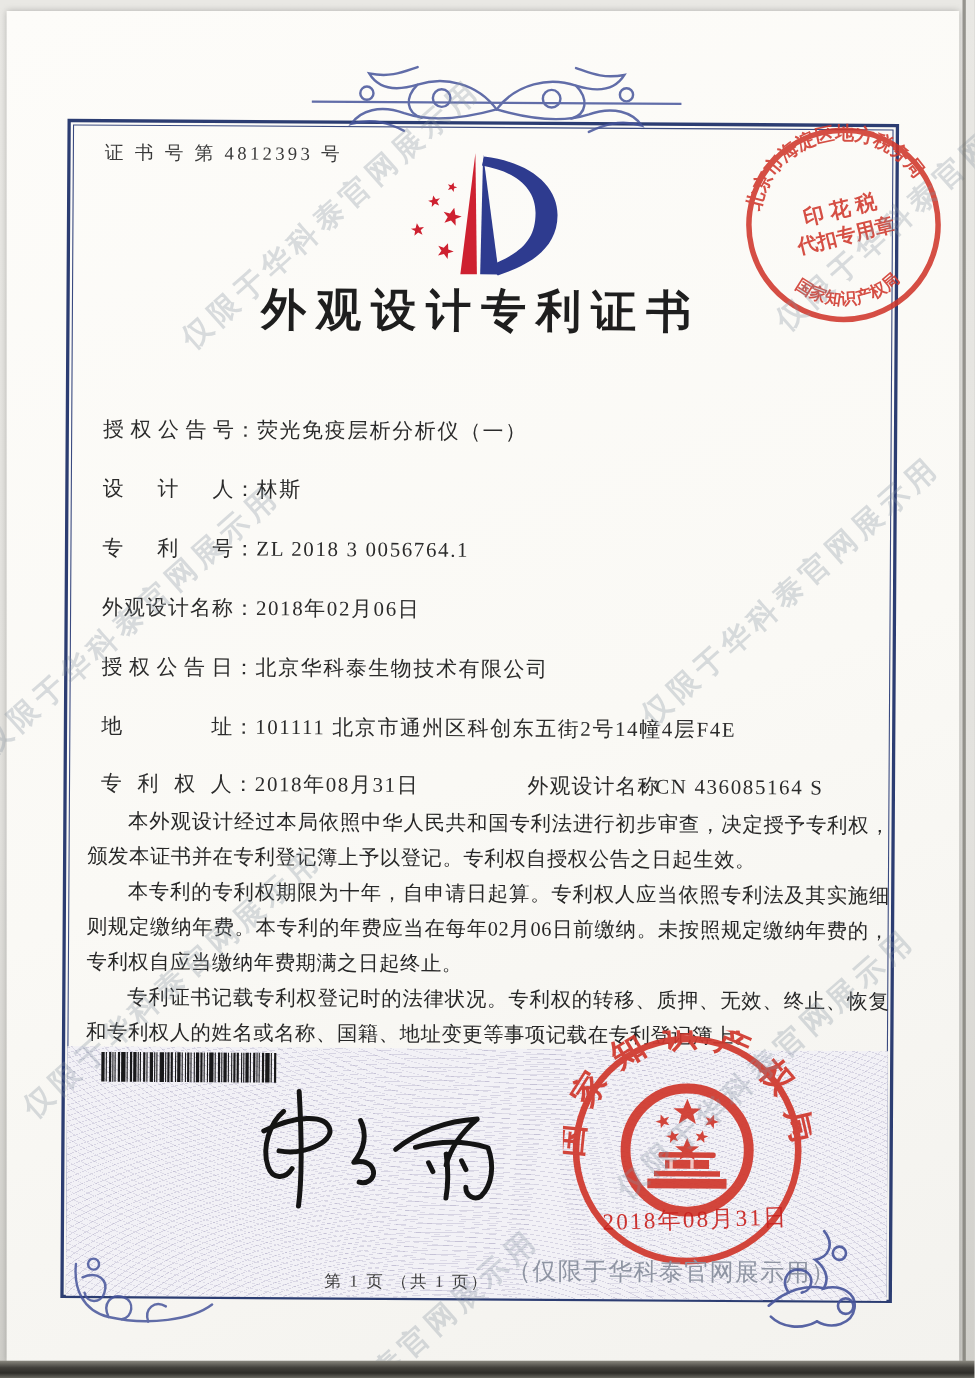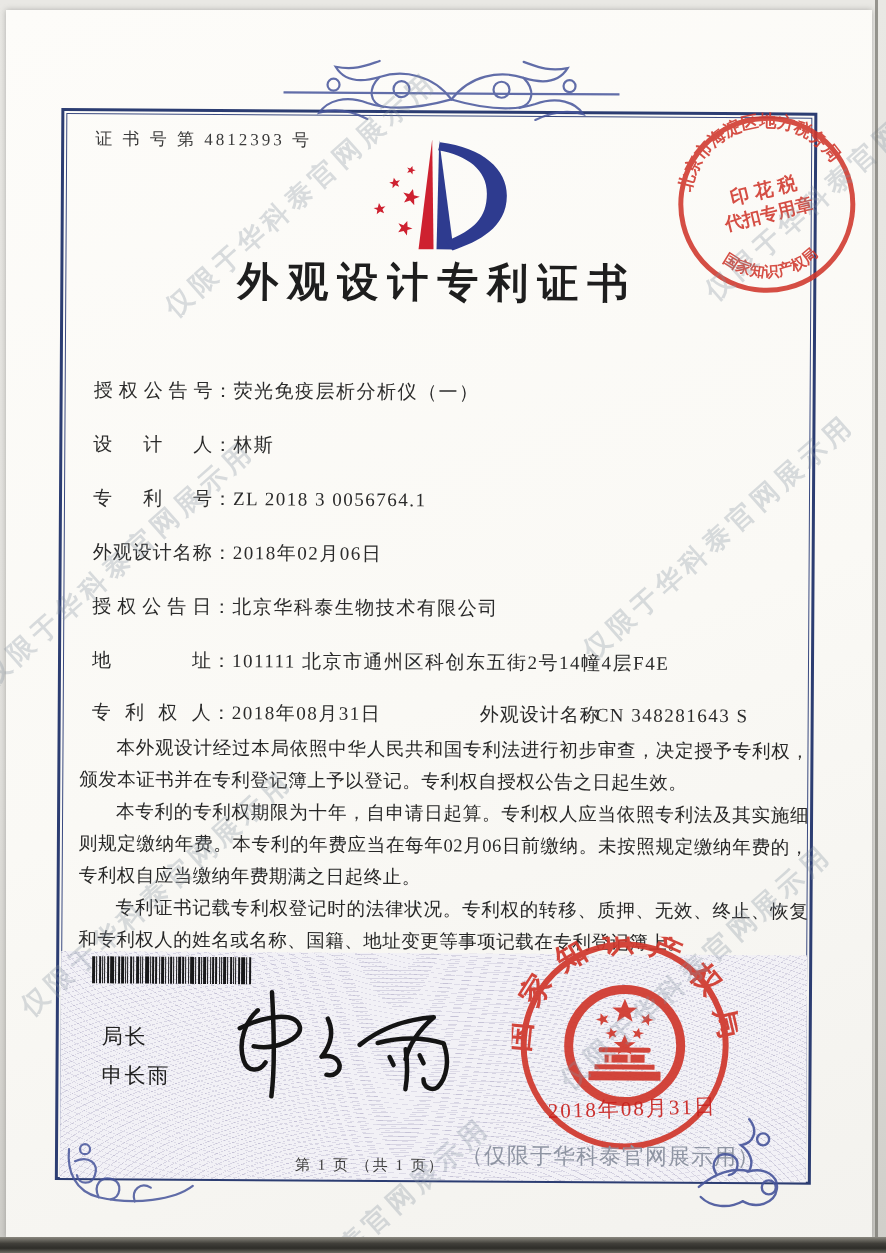--- a/index.html
+++ b/index.html
@@ -163,21 +163,21 @@
         </div>
         <div class="frow" style="top:588px">
           <span class="flabel">授权公告日</span><span class="fcolon">：</span><span class="fval">北京华科泰生物技术有限公司</span>
         </div>
         <div class="frow" style="top:642px">
           <span class="flabel">地址</span><span class="fcolon">：</span><span class="fval">101111 北京市通州区科创东五街2号14幢4层F4E</span>
         </div>
         <div class="frow" style="top:694px">
           <span class="flabel">专利权人</span><span class="fcolon">：</span><span class="fval">2018年08月31日</span>
           <span class="grant-no">
-            <span class="glabel">外观设计名称</span><span class="fcolon">：</span><span class="fval">CN 348281643 S</span>
+            <span class="glabel">外观设计名称</span><span class="fcolon">：</span><span class="fval">CN 436085164 S</span>
           </span>
         </div>
       </div>
 
       <div class="paras">
         <p>本外观设计经过本局依照中华人民共和国专利法进行初步审查，决定授予专利权，颁发本证书并在专利登记簿上予以登记。专利权自授权公告之日起生效。</p>
         <p>本专利的专利权期限为十年，自申请日起算。专利权人应当依照专利法及其实施细则规定缴纳年费。本专利的年费应当在每年02月06日前缴纳。未按照规定缴纳年费的，专利权自应当缴纳年费期满之日起终止。</p>
         <p>专利证书记载专利权登记时的法律状况。专利权的转移、质押、无效、终止、恢复和专利权人的姓名或名称、国籍、地址变更等事项记载在专利登记簿上。</p>
       </div>
 
@@ -231,24 +231,20 @@
           <div style="width: 1px; margin-right: 2px;"></div>
           <div style="width: 2px; margin-right: 1px;"></div>
           <div style="width: 1px; margin-right: 1px;"></div>
           <div style="width: 1px; margin-right: 2px;"></div>
           <div style="width: 2px; margin-right: 1px;"></div>
           <div style="width: 4px; margin-right: 1px;"></div>
           <div style="width: 1px; margin-right: 2px;"></div>
           <div style="width: 2px; margin-right: 1px;"></div>
         </div>
 
-      <div class="signoff">
-        <div>局长</div>
-        <div>申长雨</div>
-      </div>
 
       <svg class="signature" width="260" height="120" viewBox="0 0 260 120">
         <g stroke="#141414" fill="none" stroke-width="4.5" stroke-linecap="round" stroke-linejoin="round">
           <path d="M48,26 C36,36 28,58 34,76 C38,88 50,88 56,78"></path>
           <path d="M30,44 C58,30 86,28 90,42 C93,54 66,66 44,62"></path>
           <path d="M62,8 C64,40 66,80 62,112"></path>
           <path d="M118,34 C124,46 122,60 112,72 C120,70 128,72 130,80 C131,87 124,92 117,90"></path>
           <path d="M150,60 C170,44 196,34 224,32 C210,44 200,58 196,74"></path>
           <path d="M168,58 C190,52 214,52 234,58 C240,74 238,92 228,102 C222,106 214,102 214,94"></path>
           <path d="M196,64 C198,78 198,92 196,104"></path>

